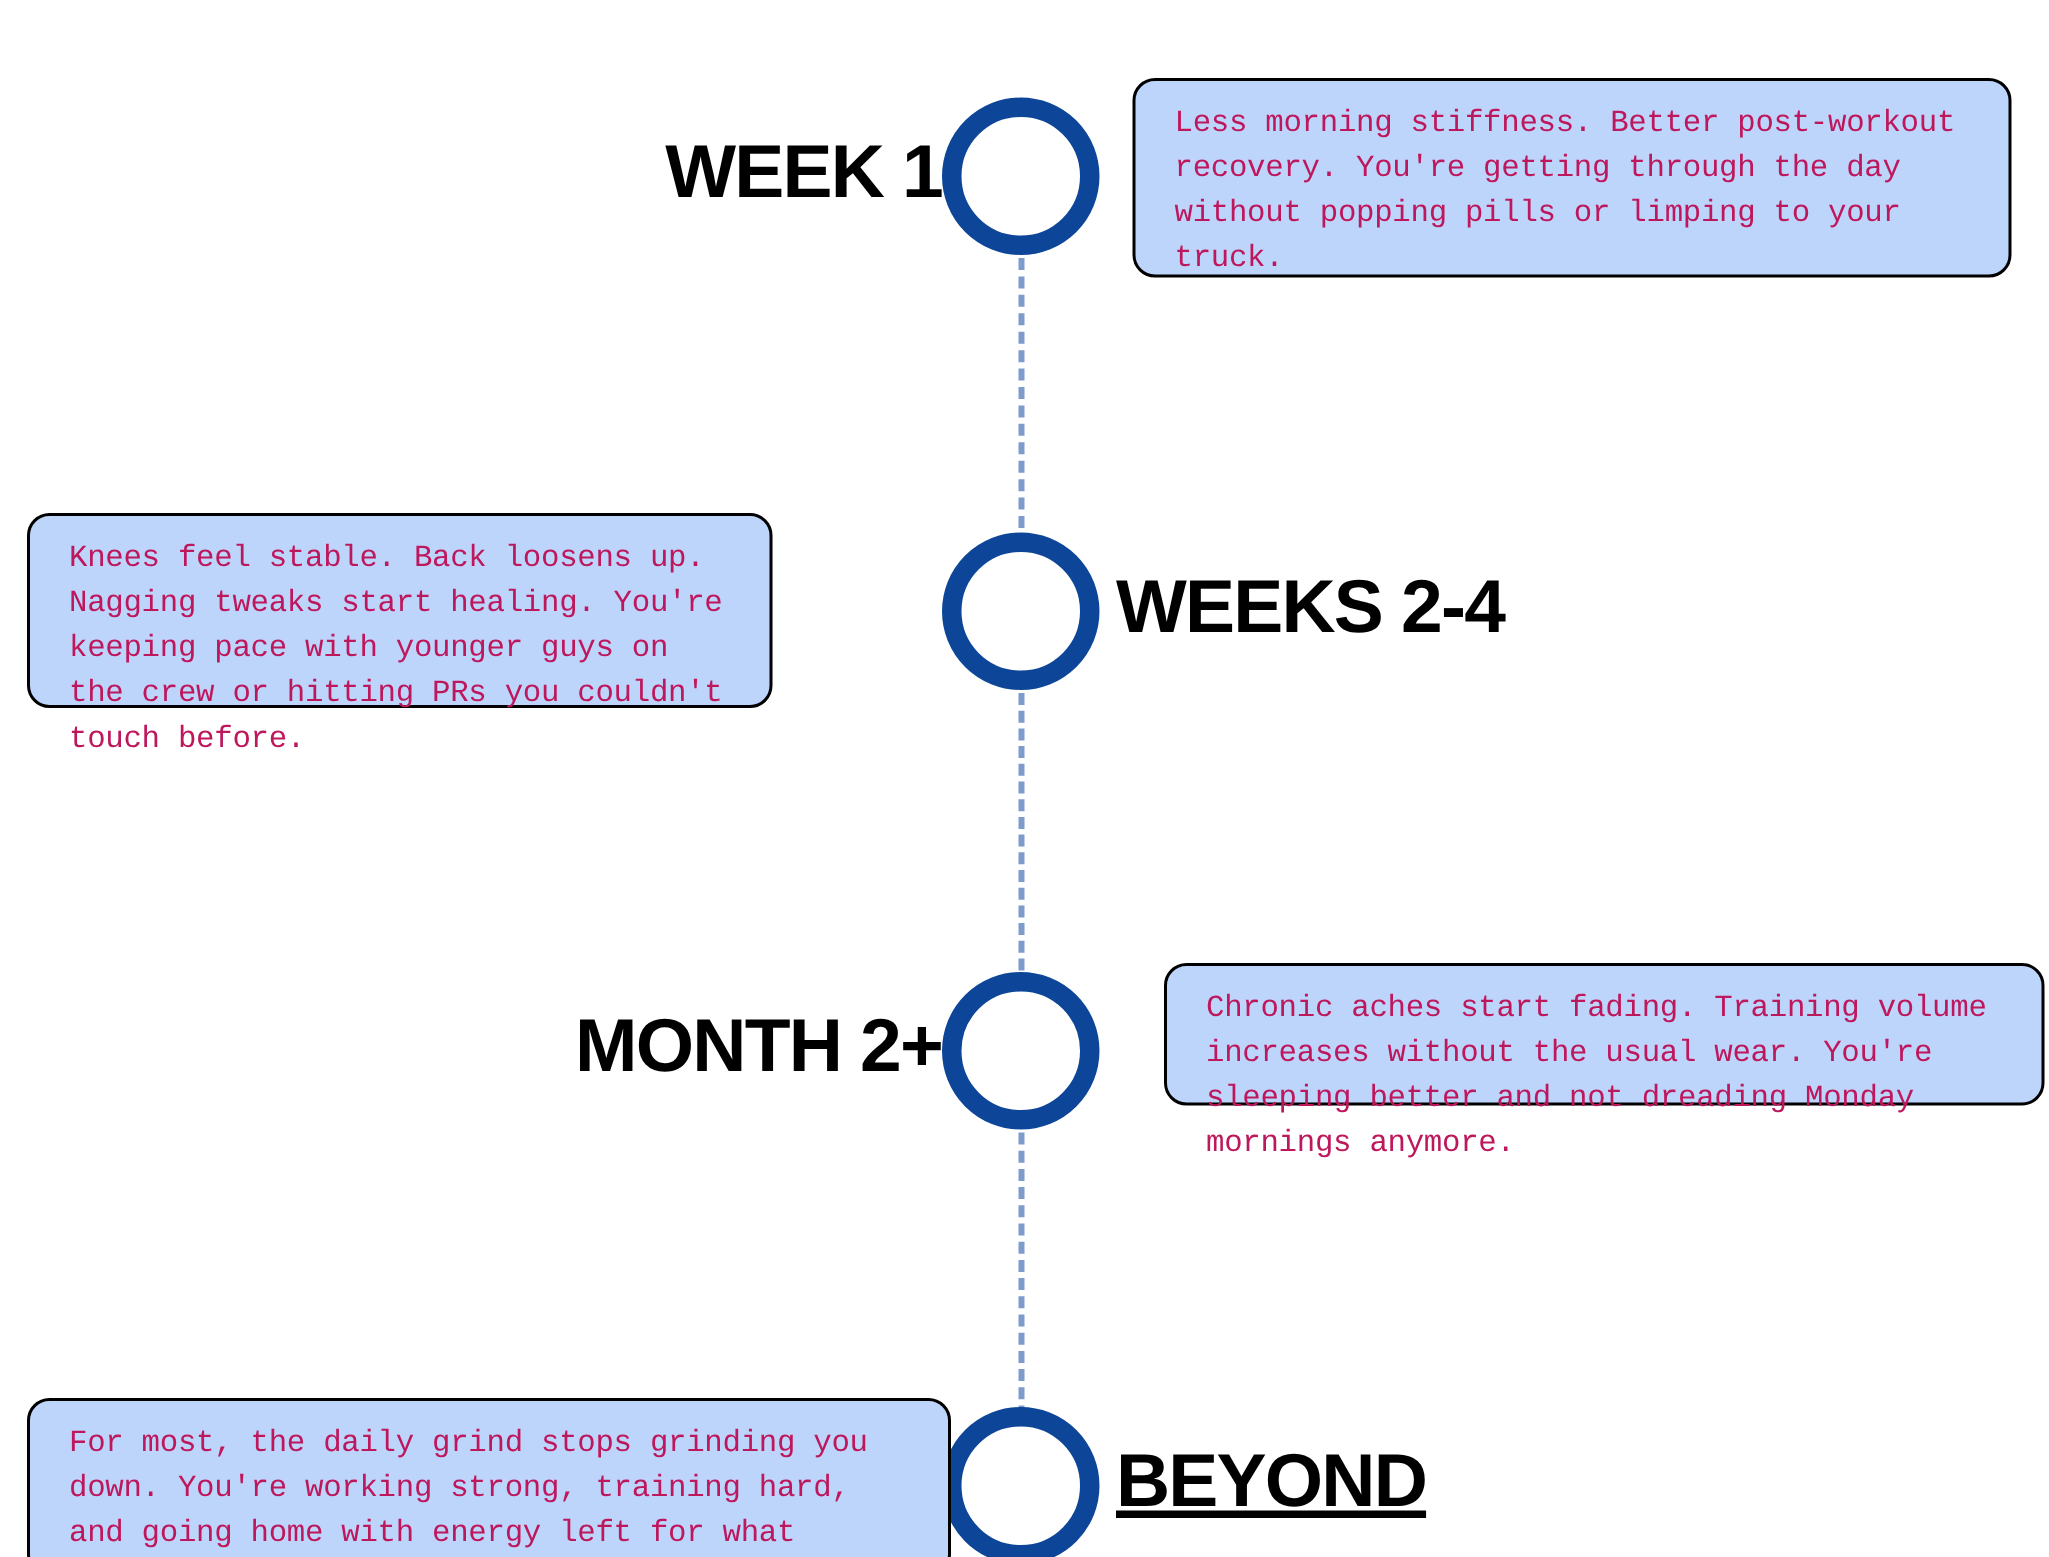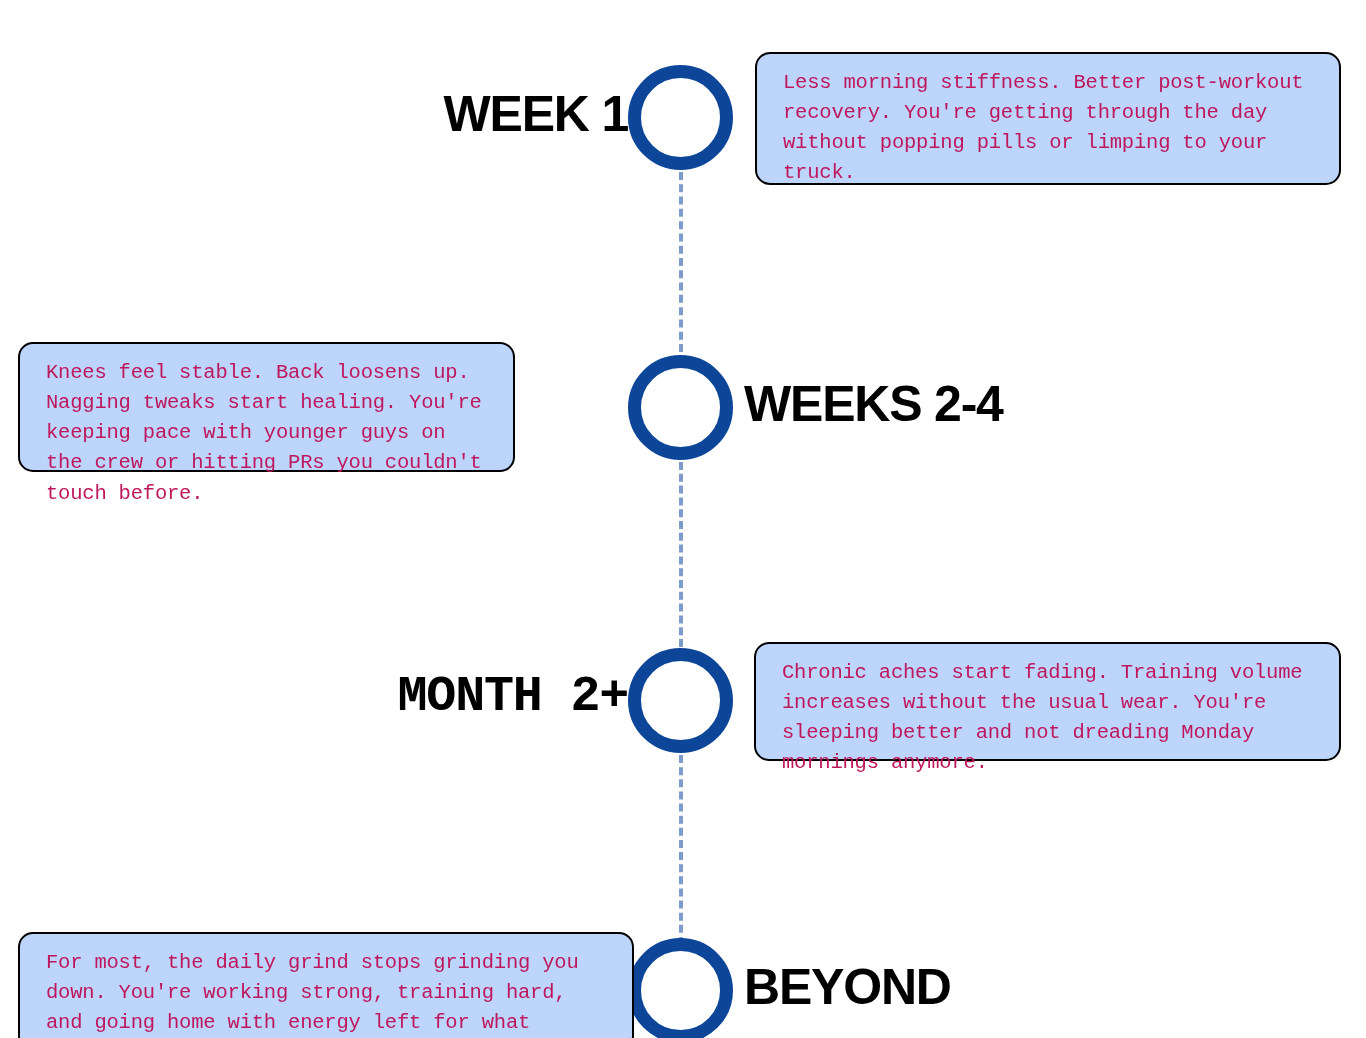--- a/index.html
+++ b/index.html
@@ -104,27 +104,27 @@
   <div class="stage" style="top:365px;">
     <div class="marker" style="top:-52px;"></div>
     <div class="stage-label right" style="top:-28px;">WEEKS 2-4</div>
     <div class="callout" style="left:18px; top:-65px; width:497px; height:130px;">
       <p>Knees feel stable. Back loosens up. Nagging tweaks start healing. You're keeping pace with younger guys on the crew or hitting PRs you couldn't touch before.</p>
     </div>
   </div>
 
   <div class="stage" style="top:658px;">
     <div class="marker" style="top:-52px;"></div>
-    <div class="stage-label left" style="top:-28px;font-family:Liberation Mono, monospace;">MONTH 2+</div>
-    <div class="callout" style="left:754px; top:-58px; width:587px; height:119px;">
+    <div class="stage-label left" style="top:-28px;">MONTH 2+</div>
+    <div class="callout" style="left:776px; top:-58px; width:587px; height:95px;">
       <p>Chronic aches start fading. Training volume increases without the usual wear. You're sleeping better and not dreading Monday mornings anymore.</p>
     </div>
   </div>
 
   <div class="stage" style="top:948px;">
     <div class="marker" style="top:-52px;"></div>
-    <div class="stage-label right" style="top:-28px;">BEYOND</div>
+    <div class="stage-label right" style="top:-28px;text-decoration:underline;">BEYOND</div>
     <div class="callout" style="left:18px; top:-58px; width:616px; height:119px;">
       <p>For most, the daily grind stops grinding you down. You're working strong, training hard, and going home with energy left for what matters.</p>
     </div>
   </div>
 
 </div>
 
 </body></html>

